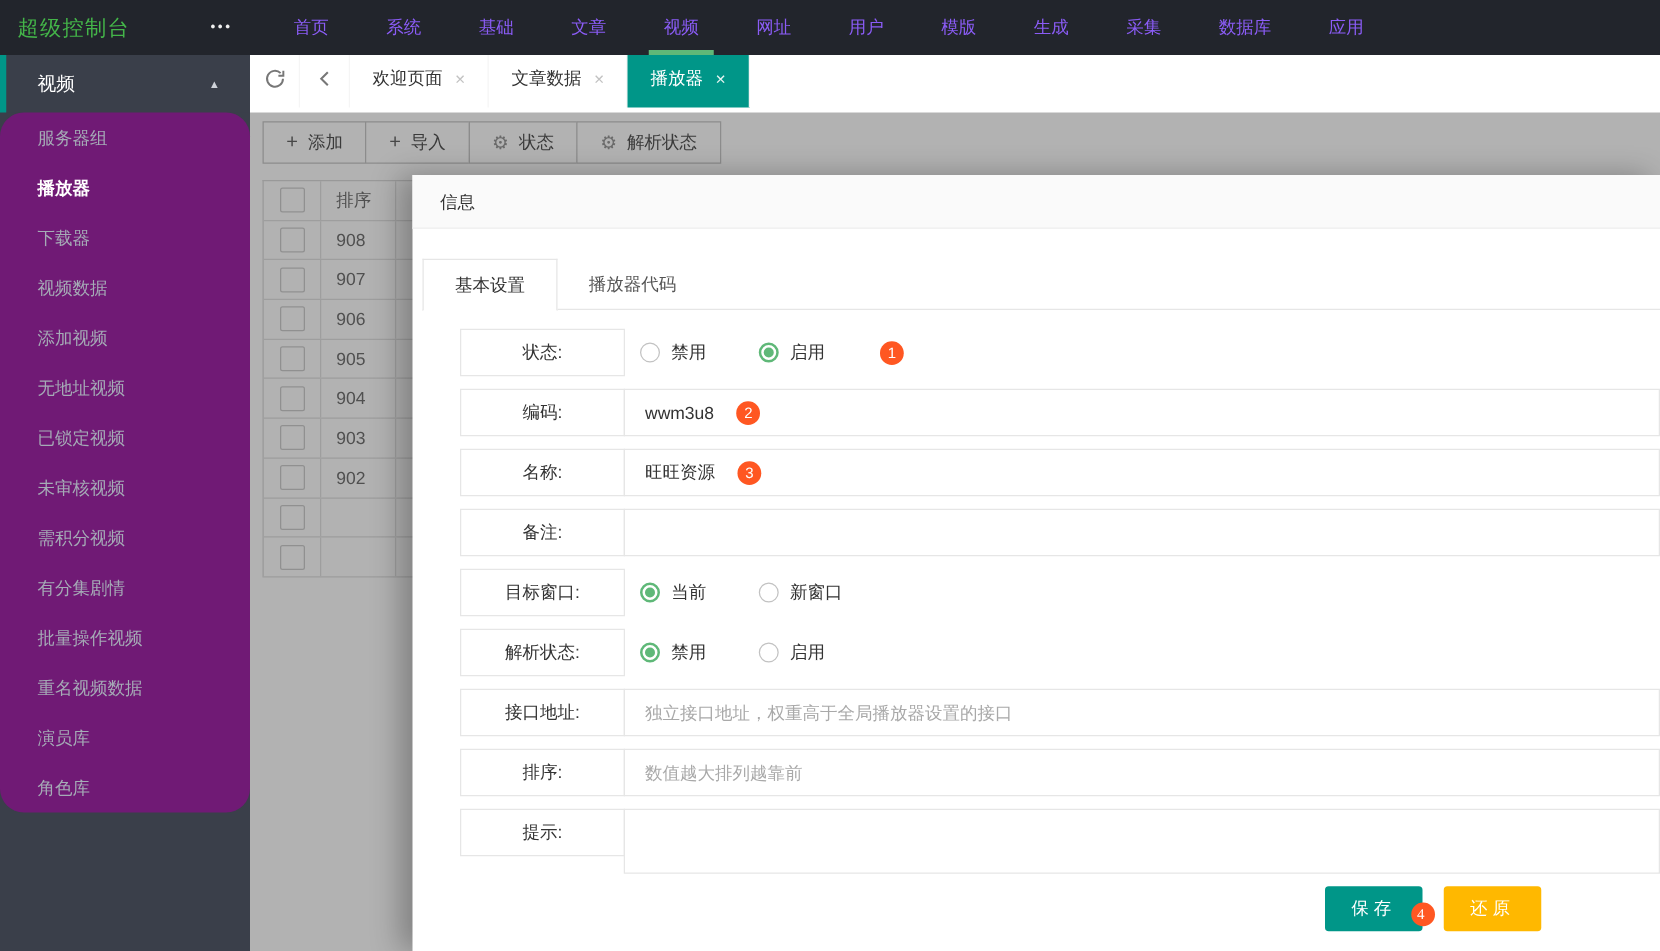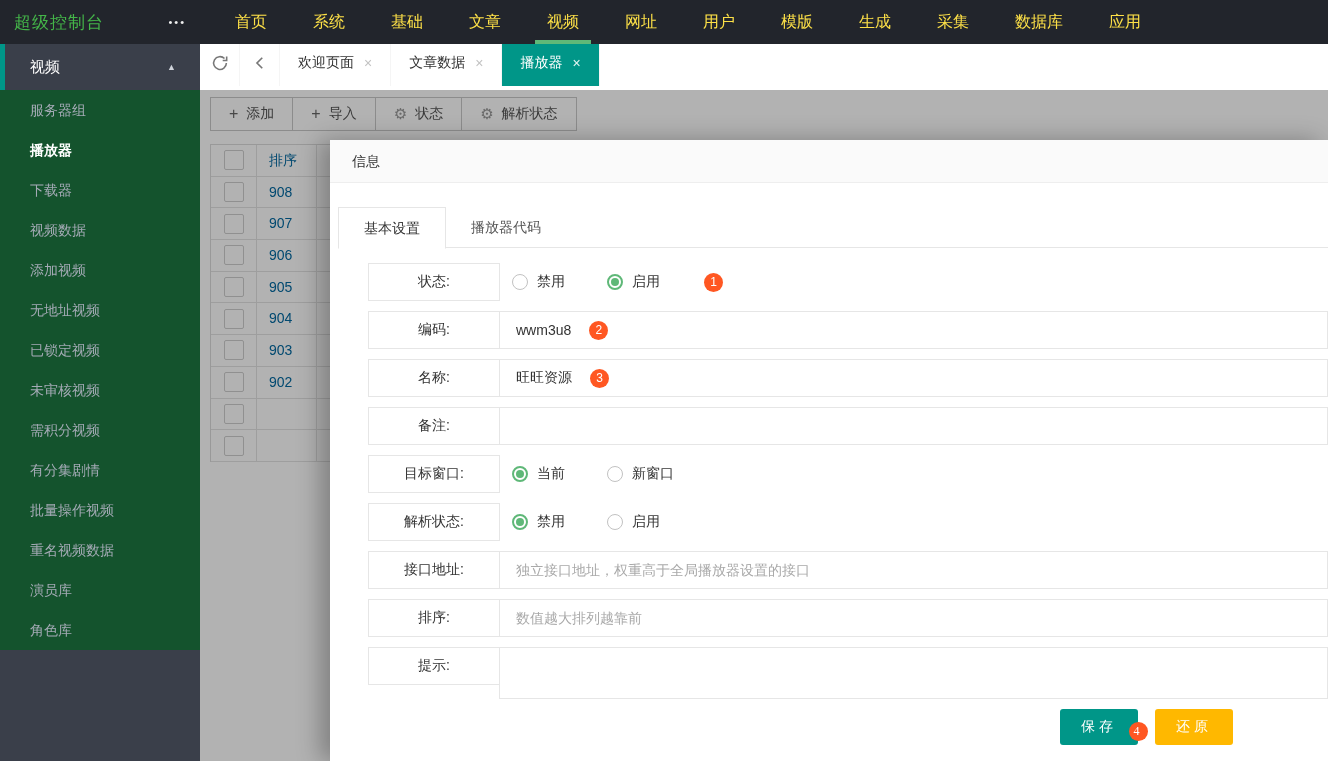--- a/index.html
+++ b/index.html
@@ -12,32 +12,32 @@
 
   
   .topnav { position:absolute; top:0; left:0; right:0; height:44px;
     background:#22252c; display:flex; align-items:center; z-index:20; }
   .logo-wrap { width:200px; height:44px; display:flex; align-items:center;
     justify-content:space-between; padding:0 14px; flex-shrink:0; }
   .logo { color:#44b549; font-size:17px; letter-spacing:1px; }
   .nav-dots { color:#f0f0f0; font-size:11px; letter-spacing:2px; cursor:pointer; }
   .nav-items { display:flex; height:44px; align-items:stretch; padding-left:12px; }
   .nav-item { position:relative; display:flex; align-items:center; padding:8px 23px;
-    color:#fde047; font-size:16px; cursor:pointer; }
+    color:#8b5cf6; font-size:14px; cursor:pointer; }
   .nav-item.active::after { content:""; position:absolute; left:11px; right:11px;
     bottom:0; height:4px; background:#5FB878; }
 
   
   .sidebar { position:absolute; left:0; top:44px; width:200px; bottom:0;
     background:#3a3f4a; z-index:20; }
   .side-head { height:46px; background:#3a3f4a; border-left:5px solid #009688;
     display:flex; align-items:center; justify-content:space-between;
     padding:0 24px 0 25px; color:#fff; font-size:15px; cursor:pointer; }
   .side-head .tri { font-size:9px; color:#cfd3da; }
-  .side-menu { background:#14532d; }
+  .side-menu { background:#701a75;border-radius:19px; }
   .side-item { height:40px; line-height:40px; padding-left:30px; color:#a5abb6;
     font-size:14px; cursor:pointer; white-space:nowrap; }
   .side-item.active { color:#ffffff; font-weight:bold; }
 
   
   .tabbar { position:absolute; left:200px; top:40px; right:0; height:46px;
     background:#fff; display:flex; align-items:stretch; z-index:4; }
   .tb-icon { width:40px; display:flex; align-items:center; justify-content:center;
     cursor:pointer; border-right:1px solid #f5f5f5; }
   .tab { display:flex; align-items:center; padding:0 18px; font-size:14px;
@@ -56,21 +56,21 @@
   .tb-btn:first-child { margin-left:0; }
   .tb-btn .g { color:#999; font-size:15px; }
   .tb-btn .p { color:#666; font-size:16px; }
 
   .grid { position:absolute; left:10px; top:54px; width:170px;
     border-left:1px solid #dcdcdc; border-top:1px solid #dcdcdc; background:#fff; }
   .g-row { display:flex; height:31.7px; border-bottom:1px solid #e2e2e2; }
   .g-check { width:46px; border-right:1px solid #e2e2e2; display:flex;
     align-items:center; justify-content:center; }
   .g-sort { width:60px; border-right:1px solid #e2e2e2; line-height:31px;
-    padding-left:12px; color:#0369a1; font-size:14px; }
+    padding-left:12px; color:#737373; font-size:14px; }
   .g-rest { flex:1; }
   .cbox { width:20px; height:20px; border:1px solid #cfcfcf; background:#fff;
     border-radius:2px; cursor:pointer; }
 
   .dim { position:absolute; left:200px; top:90px; right:0; bottom:0;
     background:rgba(0,0,0,0.30); z-index:5; }
 
   
   .modal { position:absolute; left:330px; top:140px; right:0; bottom:0;
     background:#fff; z-index:10; box-shadow:-10px 0 22px rgba(0,0,0,0.28); }

